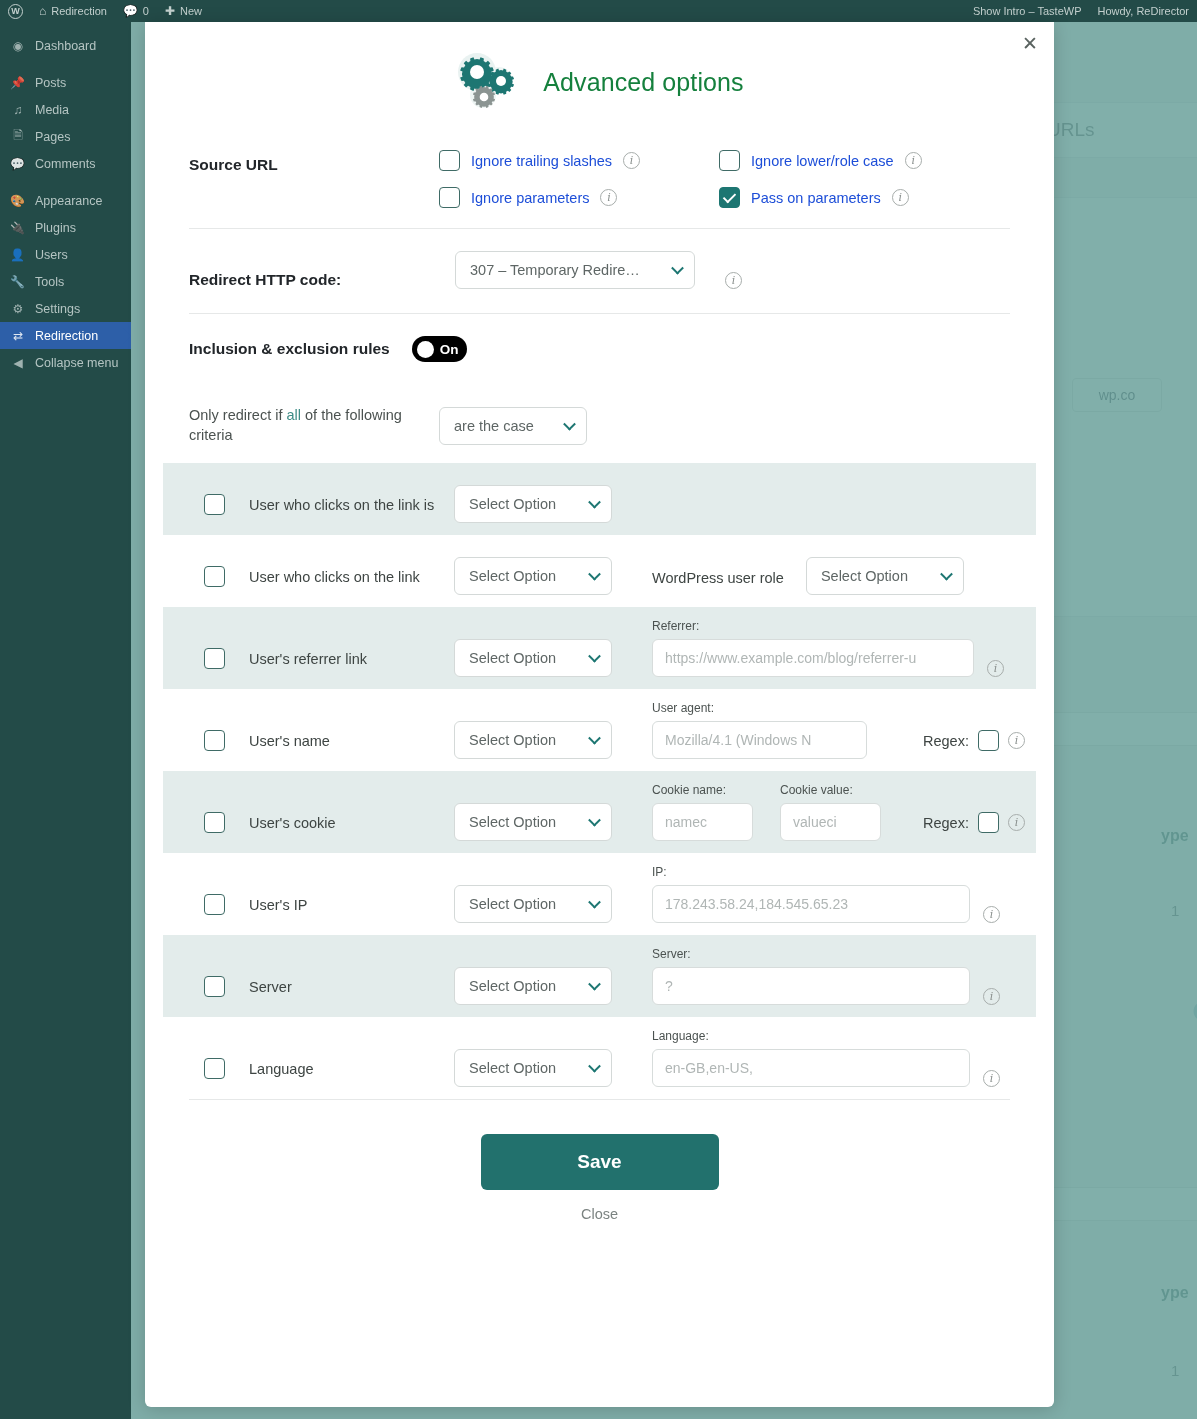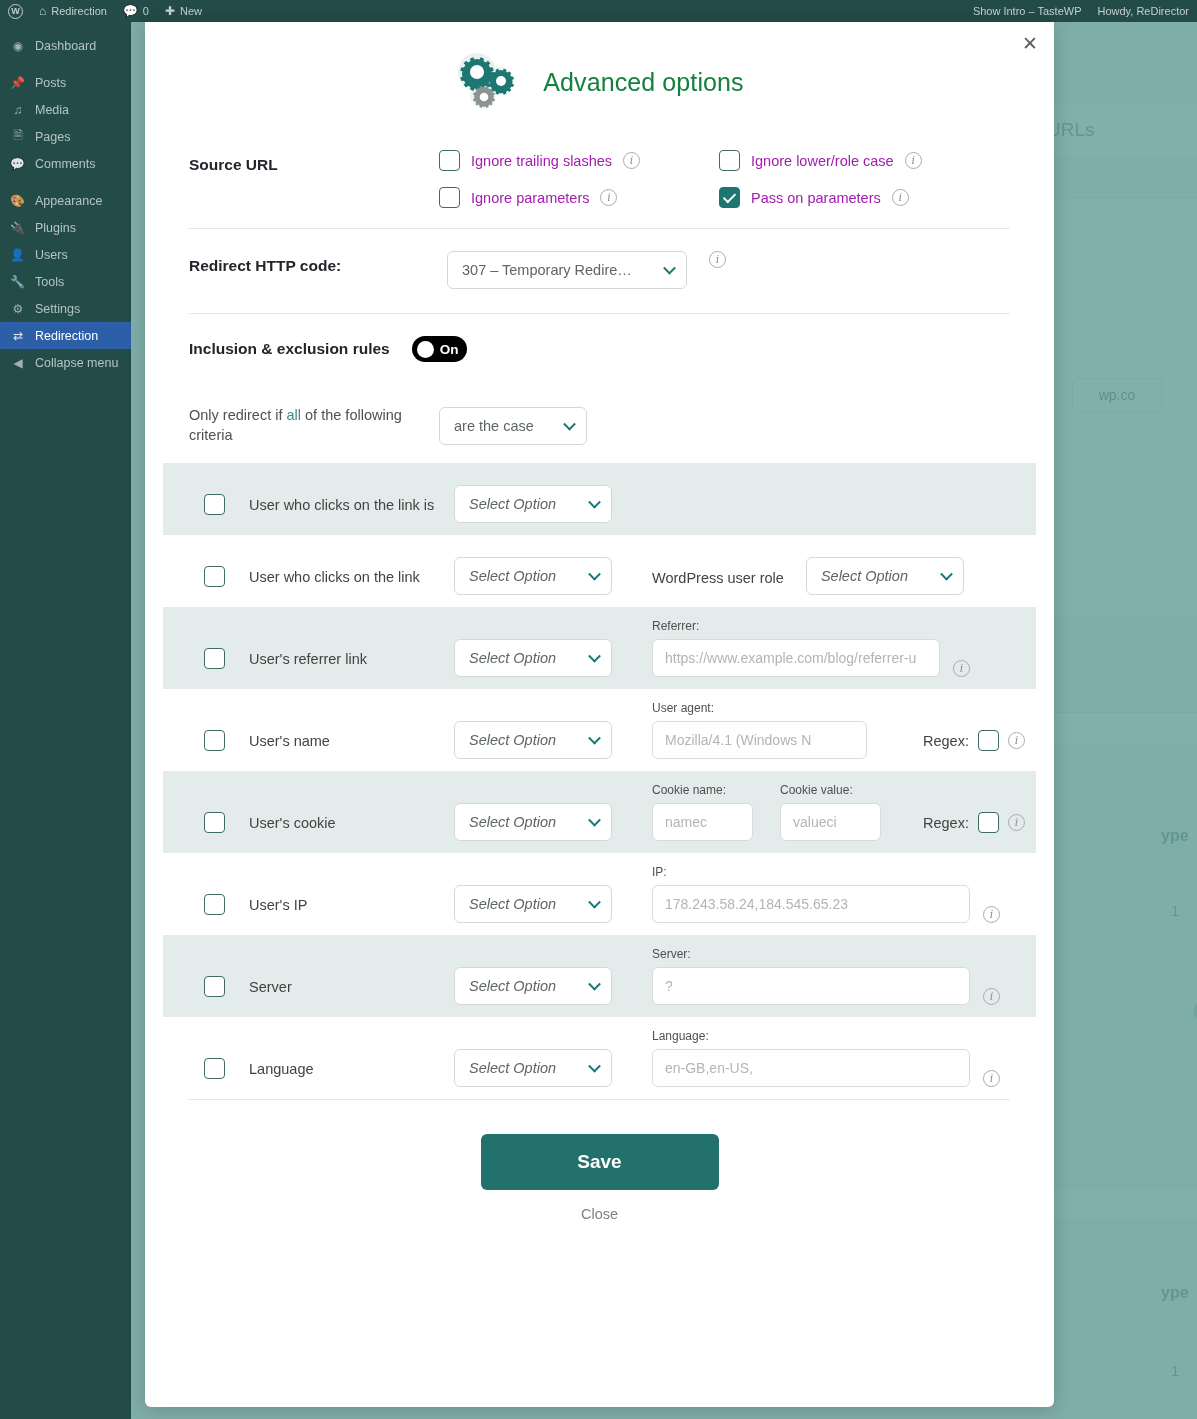--- a/index.html
+++ b/index.html
@@ -80,21 +80,21 @@
   .modal-title { font-size: 25px; color: #15803d; font-weight: 400; letter-spacing: .1px; }
 
   .sect { padding: 0 44px; }
   .divider { height: 1px; background: #e6e8e8; margin: 0 44px; }
 
   
   .src-row { display: flex; align-items: flex-start; padding: 12px 0 20px 0; }
   .sect-label { font-size: 15.5px; font-weight: 700; color: #22262a; width: 250px; padding-top: 6px;}
   .cb-grid { flex: 1; display: grid; grid-template-columns: 280px 1fr; row-gap: 16px; }
   .cb-item { display: flex; align-items: center; gap: 11px; }
-  .cb-label { font-size: 14.5px; color: #a21caf; }
+  .cb-label { font-size: 14.5px; color: #1d4ed8; }
 
   .cbx {
     width: 21px; height: 21px; border: 1.6px solid #3f6b66;
     border-radius: 4px; background: #fff; flex: none;
     display: flex; align-items: center; justify-content: center;
     cursor: pointer;
   }
   .cbx.checked { background: #1d7672; border-color: #1d7672; }
   .cbx.checked::after {
     content: ""; width: 5px; height: 10px;
@@ -104,21 +104,21 @@
 
   .info-i {
     width: 17px; height: 17px; border-radius: 50%;
     border: 1.2px solid #a7adab; color: #8b918f;
     font-family: "DejaVu Serif", serif; font-style: italic;
     font-size: 11px; line-height: 15px; text-align: center;
     flex: none; cursor: pointer;
   }
 
   
-  .http-row { display: flex; align-items: flex-start; padding: 22px 0 24px 0; gap: 8px; }
+  .http-row { display: flex; align-items: flex-end; padding: 22px 0 24px 0; gap: 16px; }
 
   .sel {
     position: relative; border: 1px solid #d4d9d8; border-radius: 6px;
     background: #fff; height: 38px; display: flex; align-items: center;
     padding: 0 34px 0 14px; font-size: 14.5px; color: #5e6665;
     cursor: pointer; white-space: nowrap; overflow: hidden;
   }
   .sel .chev {
     position: absolute; right: 12px; top: 50%; width: 9px; height: 9px;
     border: solid #1d7672; border-width: 0 2.2px 2.2px 0;
@@ -149,21 +149,21 @@
   .rule.alt { background: #e3eceb; }
   .rule-left { width: 250px; display: flex; align-items: center; gap: 24px; padding-bottom: 8px; margin-left: 23px;}
   .rule-label { font-size: 14.5px; color: #3e4543; }
   .fld { display: flex; flex-direction: column; gap: 6px; }
   .fld-cap { font-size: 12px; color: #4b5250; }
   .inp {
     height: 38px; border: 1px solid #d7dcdb; border-radius: 6px; background: #fff;
     display: flex; align-items: center; padding: 0 12px;
     font-size: 14px; color: #b0b6b5; overflow: hidden; white-space: nowrap; cursor: text;
   }
-  .sel-opt { width: 158px; font-style: italic; }
+  .sel-opt { width: 158px; }
   .gap22 { width: 22px; }
   .gap40 { width: 40px; }
   .regex-wrap { display: flex; align-items: center; gap: 9px; padding-bottom: 8px; }
   .regex-lbl { font-size: 14.5px; color: #3e4543; }
   .info-pad { padding-bottom: 10px; }
 
   
   .footer { padding: 34px 0 0 0; text-align: center; }
   .save-btn {
     display: block; margin: 0 auto; width: 238px; height: 56px;
@@ -409,21 +409,21 @@
         <div class="cbx"></div>
         <span class="rule-label">User's referrer link</span>
       </div>
       <div class="sel sel-opt">
         <span>Select Option</span>
         <span class="chev"></span>
       </div>
       <div class="gap40"></div>
       <div class="fld">
         <span class="fld-cap">Referrer:</span>
-        <div class="inp" style="width:288px;">
+        <div class="inp" style="width:322px;">
           <span>https://www.example.com/blog/referrer-u</span>
         </div>
       </div>
       <span class="info-i info-pad" style="margin-left:13px;">i</span>
     </div>
 
     <div class="rule">
       <div class="rule-left">
         <div class="cbx"></div>
         <span class="rule-label">User's name</span>

